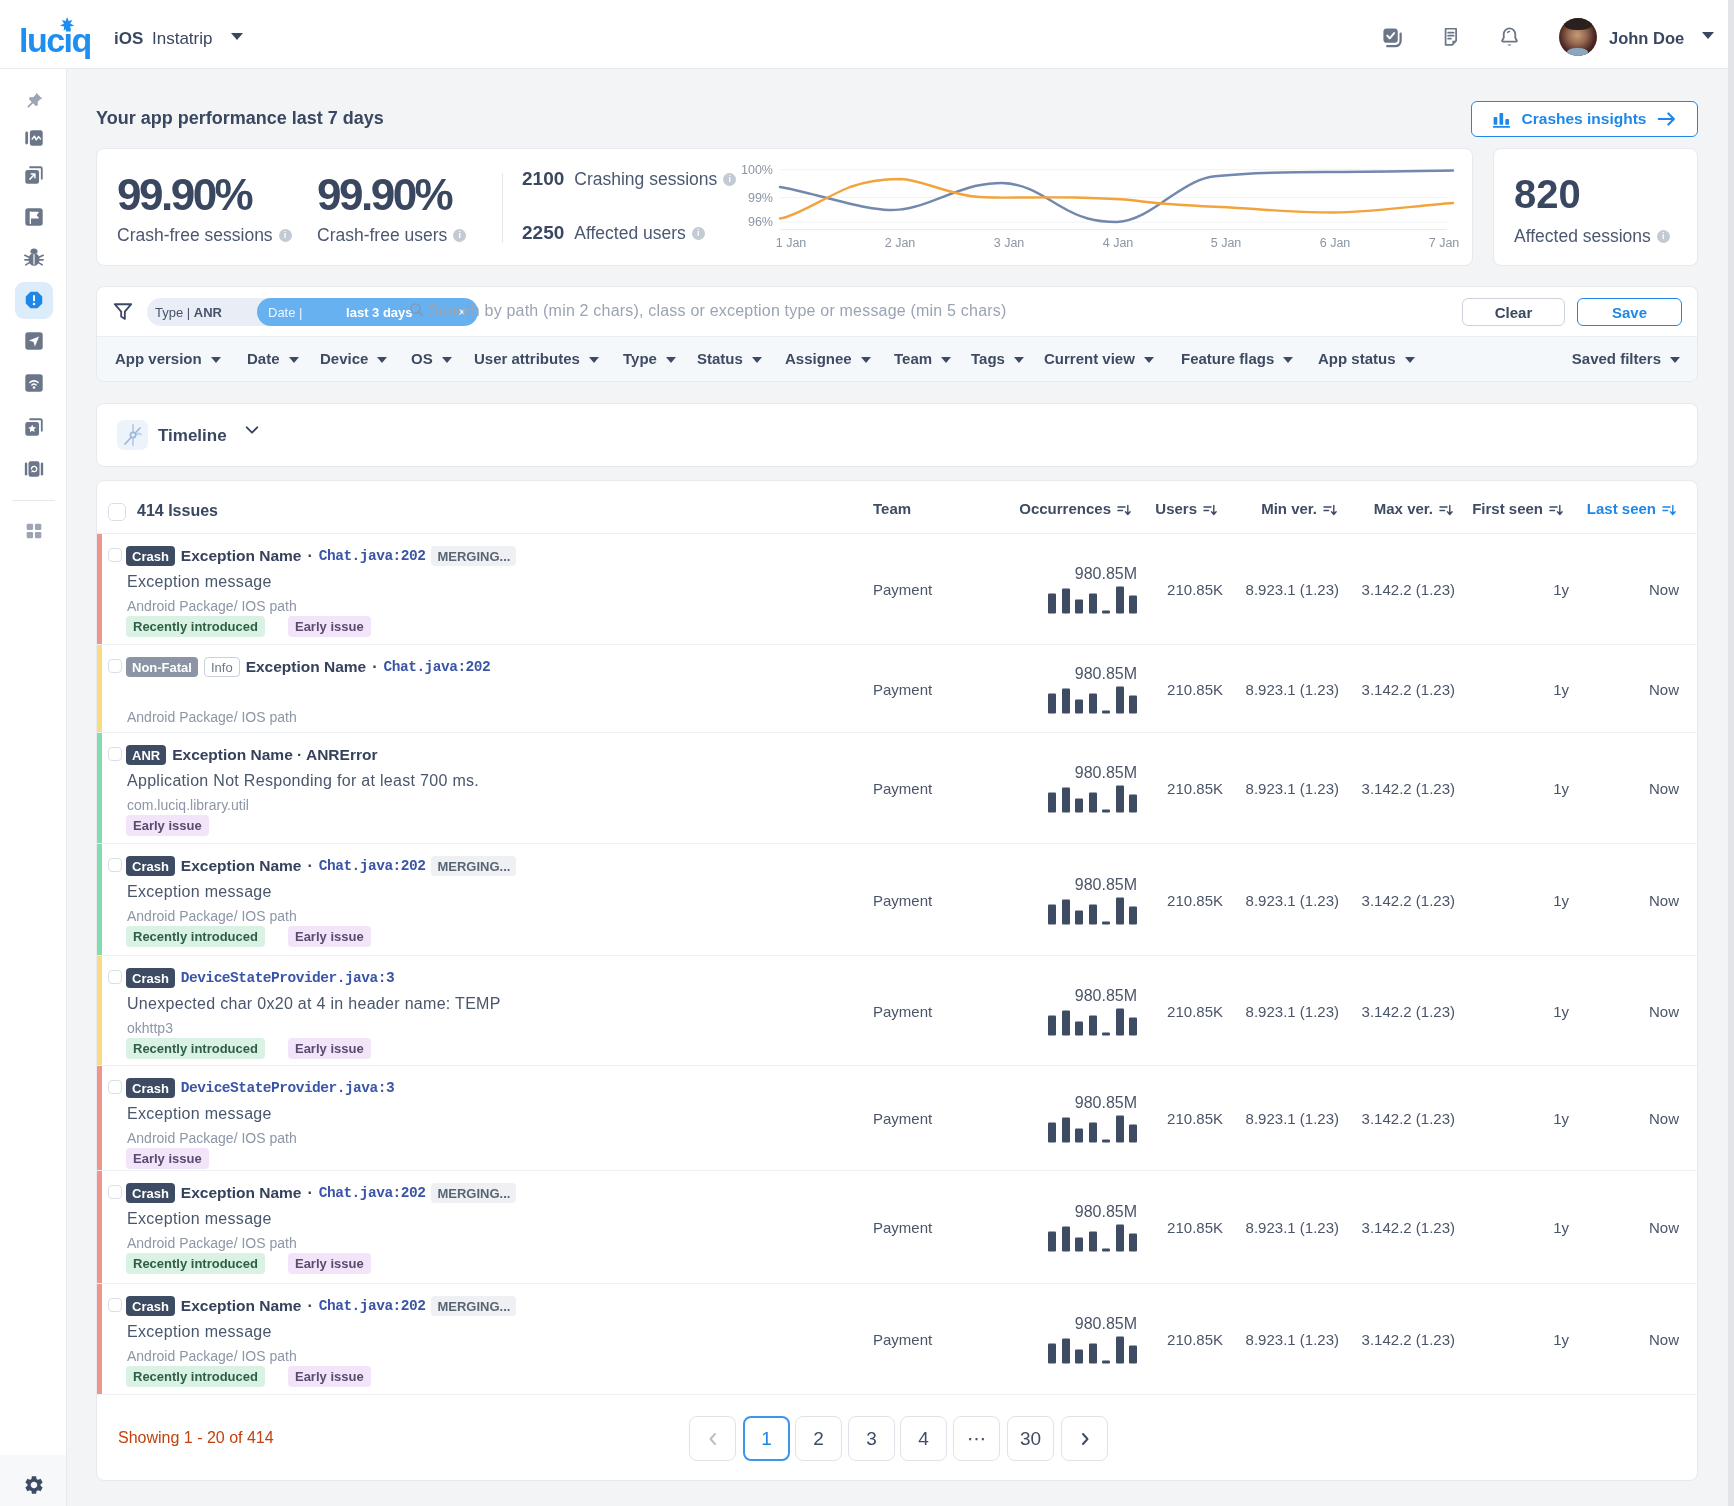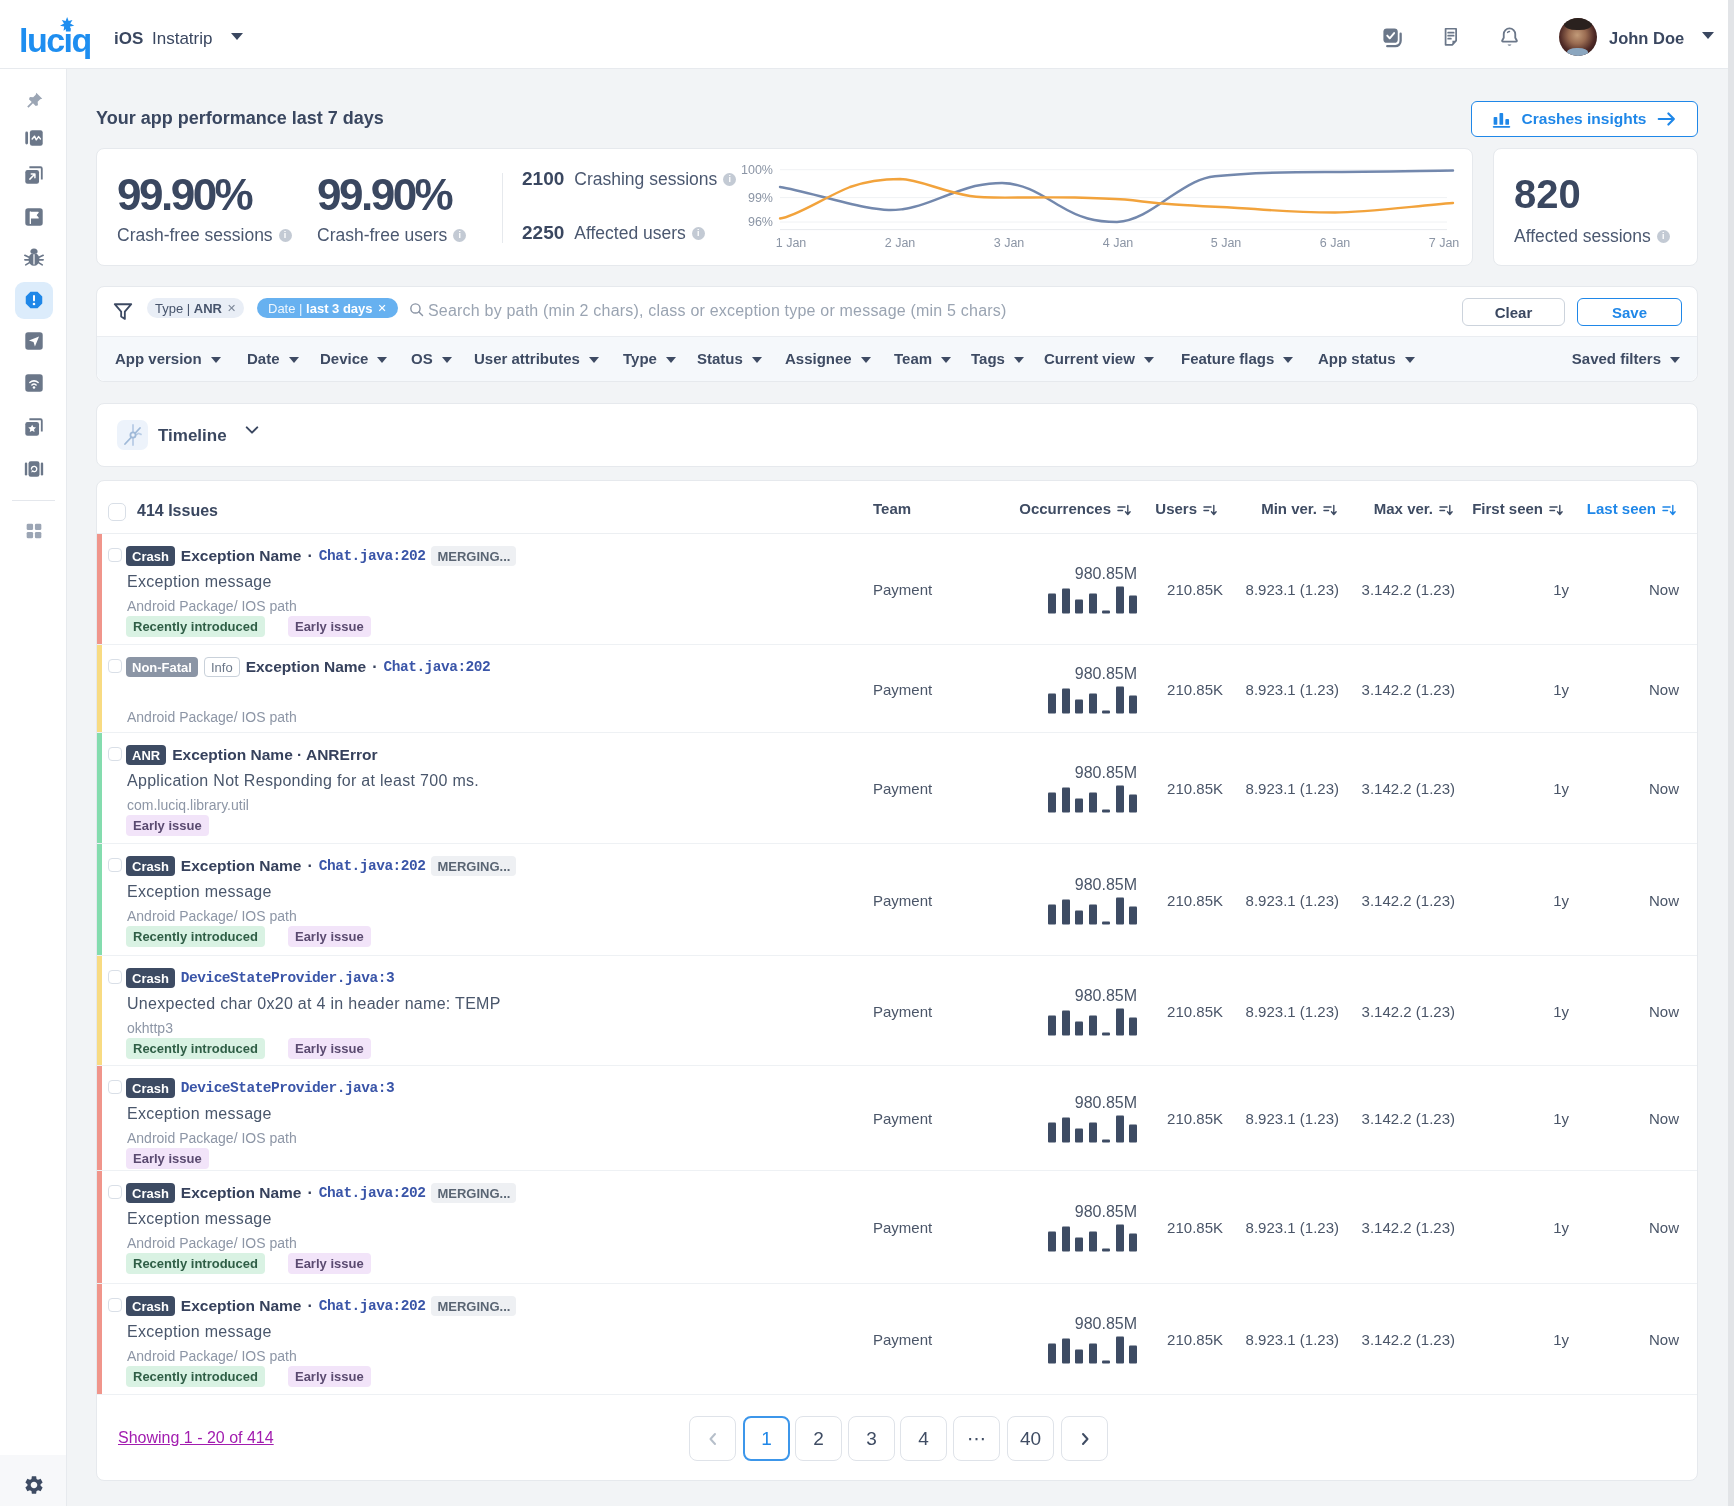--- a/index.html
+++ b/index.html
@@ -38,21 +38,21 @@
 .info { display:inline-block; width:13px; height:13px; border-radius:50%; background:#c3cad4; color:#fff; font-size:9px; font-weight:700; text-align:center; line-height:13px; font-style:normal; flex:none; }
 #pc1 { position:absolute; left:20px; top:21px; }
 #pc2 { position:absolute; left:220px; top:21px; }
 #pcdiv { position:absolute; left:405px; top:24px; width:1px; height:70px; background:#e6e9ed; }
 .midstat { position:absolute; left:425px; display:flex; align-items:center; gap:10px; }
 .midnum { font-size:19px; font-weight:700; color:#3a4760; }
 
 
 #filtercard { left:96px; top:286px; width:1602px; height:96px; }
 #filterrow2 { position:absolute; left:0; bottom:0; width:100%; height:45px; background:#f5f8fb; border-top:1px solid #eaedf1; border-radius:0 0 8px 8px; }
-.chip { position:absolute; top:11px; height:20px; border-radius:14px; display:flex; align-items:center; font-size:13px; }
+.chip { position:absolute; top:11px; height:28px; border-radius:14px; display:flex; align-items:center; font-size:13px;gap:40px; }
 #chip1 { left:50px; background:#e9eef6; color:#46536b; padding:0 8px; }
 #chip2 { left:160px; background:#67b1f0; color:#fff; padding:0 11px; }
 .chipx { margin-left:5px; font-size:11px; }
 #searchph { position:absolute; left:331px; top:15px; font-size:16px; color:#9aa4b2; letter-spacing:0.2px; }
 .fbtn { position:absolute; top:11px; height:28px; border-radius:6px; background:#fff; font-size:15px; font-weight:700; display:flex; align-items:center; justify-content:center; }
 #clearbtn { left:1365px; width:103px; border:1px solid #ccd3dc; color:#3a4760; }
 #savebtn { left:1480px; width:105px; border:1.5px solid #1f87e8; color:#1f87e8; }
 .fitem { position:absolute; top:13px; font-size:15px; font-weight:700; color:#3e4b63; white-space:nowrap; }
 .fc { display:inline-block; width:0; height:0; border-left:5px solid transparent; border-right:5px solid transparent; border-top:6px solid #3e4b63; margin-left:9px; vertical-align:1px; }
 
@@ -91,21 +91,21 @@
 .cteam { left:776px; }
 .cocc { right:560px; }
 .cocc .n { font-size:16px; color:#4a5568; text-align:right; margin-bottom:4px; }
 .bars { display:flex; align-items:flex-end; gap:5.5px; height:27px; }
 .bars i { display:block; width:8px; background:#3d4b63; border-radius:1px; }
 .cusers { right:474px; } .cmin { right:358px; } .cmax { right:242px; }
 .cfirst { right:128px; } .clast { right:18px; }
 
 
 #pgrow { position:absolute; left:0; top:914px; width:100%; height:87px; }
-#pgtext { position:absolute; left:21px; top:34px; font-size:16px; color:#a21caf;text-decoration:underline; }
+#pgtext { position:absolute; left:21px; top:34px; font-size:16px; color:#c2410c; }
 .pgbtn { position:absolute; top:21px; width:47px; height:45px; border:1px solid #dfe3e9; border-radius:8px; background:#fff; display:flex; align-items:center; justify-content:center; font-size:19px; color:#3f4c63; }
 </style>
 </head>
 <body>
 <div id="scrollstrip"></div>
 <div id="topbar">
     <div id="logo">luciq</div>
     <svg class="" style="left:60px;top:17px;position:absolute;" width="15" height="15" viewBox="0 0 16 16">
       <path fill="#1e8ef0" d="M8 0l1.7 4.6L14 3.4l-2.5 4L16 9.8l-4.7.9.7 4.7L8 12.6l-4 2.8.7-4.7L0 9.8l4.5-2.4-2.5-4 4.3 1.2z" transform="scale(0.95)"></path>
     </svg>
@@ -605,20 +605,20 @@
       <div class="pgbtn" style="left:592px;color:#b6bfca;">
         <svg width="12" height="14" viewBox="0 0 12 14">
           <path d="M8 2L3.5 7L8 12" stroke="#b6bfca" stroke-width="2" fill="none" stroke-linecap="round" stroke-linejoin="round"></path>
         </svg>
       </div>
       <div class="pgbtn" style="left:646px;color:#1f87e8;border:2px solid #3c96ea;">1</div>
       <div class="pgbtn" style="left:698px;color:#3f4c63;">2</div>
       <div class="pgbtn" style="left:751px;color:#3f4c63;">3</div>
       <div class="pgbtn" style="left:803px;color:#3f4c63;">4</div>
       <div class="pgbtn" style="left:856px;color:#3f4c63;">⋯</div>
-      <div class="pgbtn" style="left:910px;color:#3f4c63;">40</div>
+      <div class="pgbtn" style="left:910px;color:#3f4c63;">30</div>
       <div class="pgbtn" style="left:964px;color:#3f4c63;">
         <svg width="12" height="14" viewBox="0 0 12 14">
           <path d="M4 2L8.5 7L4 12" stroke="#3f4c63" stroke-width="2" fill="none" stroke-linecap="round" stroke-linejoin="round"></path>
         </svg>
       </div>
     </div>
   </div>
 
 </body></html>

